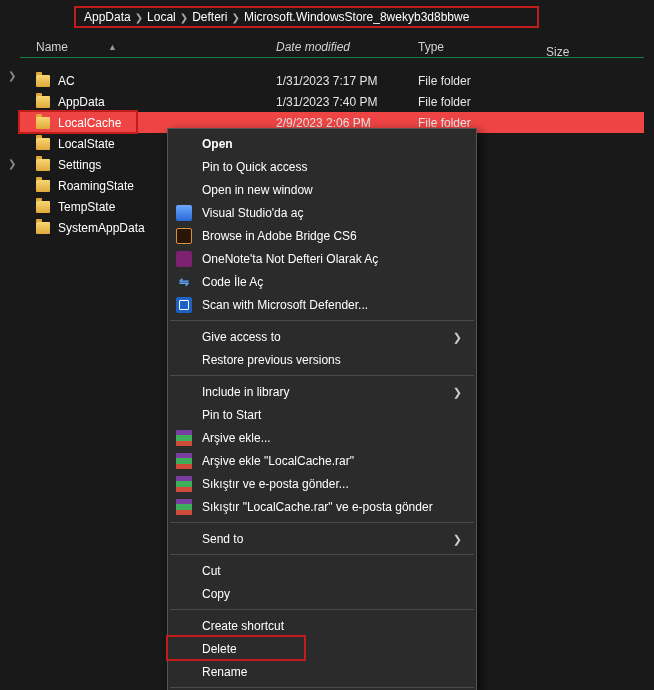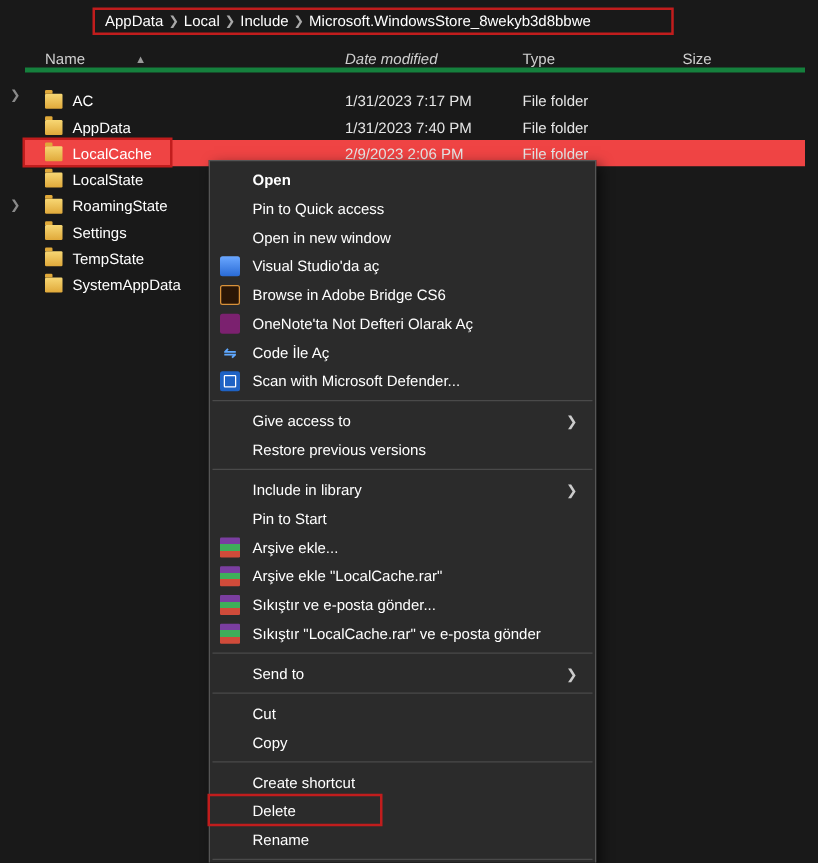--- a/index.html
+++ b/index.html
@@ -32,23 +32,23 @@
     position: absolute;
     color: #8a8a8a;
     font-size: 10px;
     cursor: default;
   }
   
   .headers {
     position: absolute;
     left: 20px; right: 10px; top: 36px;
     height: 22px;
-    border-bottom: 4px solid #15803d;
+    border-bottom: 1px solid #15803d;
     display: flex;
-    align-items: flex-end;
+    align-items: center;
     color: #d0d0d0;
   }
   .col-name { width: 256px; padding-left: 16px; display:flex; align-items:center; gap:40px;}
   .col-date { width: 142px; font-style: italic; }
   .col-type { width: 128px; }
   .col-size { flex:1;margin-top:10px; }
   .sort-caret { font-size:9px; color:#9a9a9a; }
   
   .rows {
     position: absolute;
@@ -143,21 +143,21 @@
   }
 </style>
 </head>
 <body>
 
 <div class="crumb-wrap">
     <span class="crumb">AppData</span>
     <span class="chev">❯</span>
     <span class="crumb">Local</span>
     <span class="chev">❯</span>
-    <span class="crumb">Include</span>
+    <span class="crumb">Defteri</span>
     <span class="chev">❯</span>
     <span class="crumb">Microsoft.WindowsStore_8wekyb3d8bbwe</span>
   </div>
 
 <span class="side-arrow" style="left:8px; top:70px;">❯</span>
 <span class="side-arrow" style="left:8px; top:158px;">❯</span>
 
 <div class="headers">
   <div class="col-name">
     <span>Name</span>
@@ -198,29 +198,29 @@
       <div class="cell-name">
         <span class="folder-icon"></span>
         <span>LocalState</span>
       </div>
       <div class="cell-date"></div>
       <div class="cell-type"></div>
     </div>
     <div class="row">
       <div class="cell-name">
         <span class="folder-icon"></span>
+        <span>Settings</span>
+      </div>
+      <div class="cell-date"></div>
+      <div class="cell-type"></div>
+    </div>
+    <div class="row">
+      <div class="cell-name">
+        <span class="folder-icon"></span>
         <span>RoamingState</span>
-      </div>
-      <div class="cell-date"></div>
-      <div class="cell-type"></div>
-    </div>
-    <div class="row">
-      <div class="cell-name">
-        <span class="folder-icon"></span>
-        <span>Settings</span>
       </div>
       <div class="cell-date"></div>
       <div class="cell-type"></div>
     </div>
     <div class="row">
       <div class="cell-name">
         <span class="folder-icon"></span>
         <span>TempState</span>
       </div>
       <div class="cell-date"></div>

